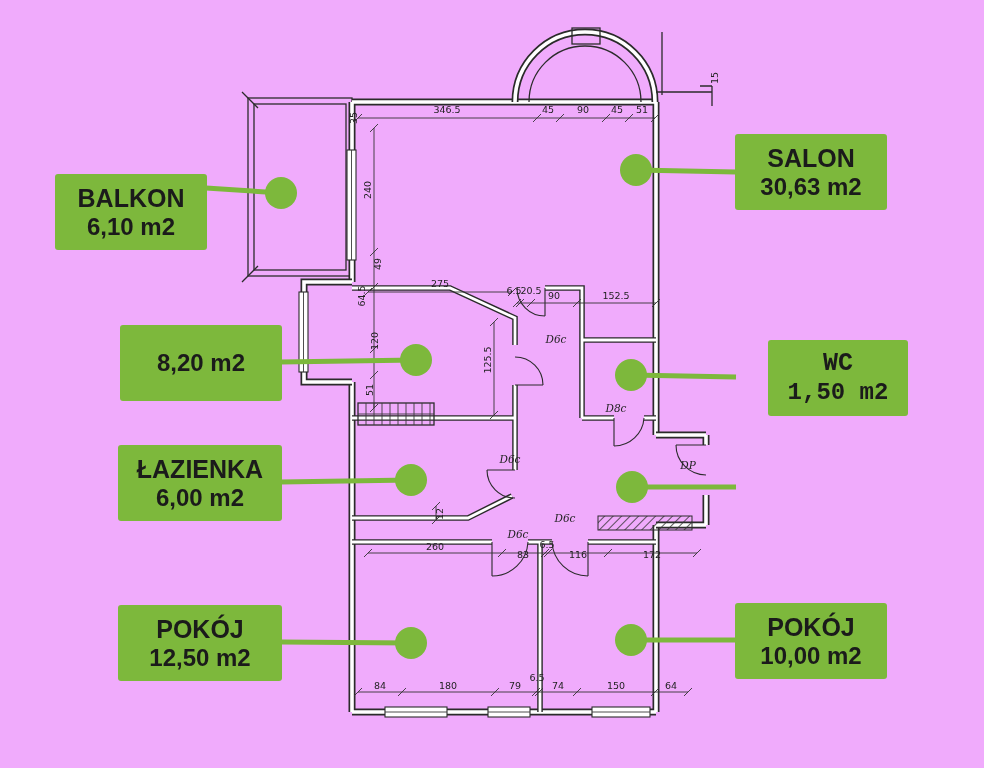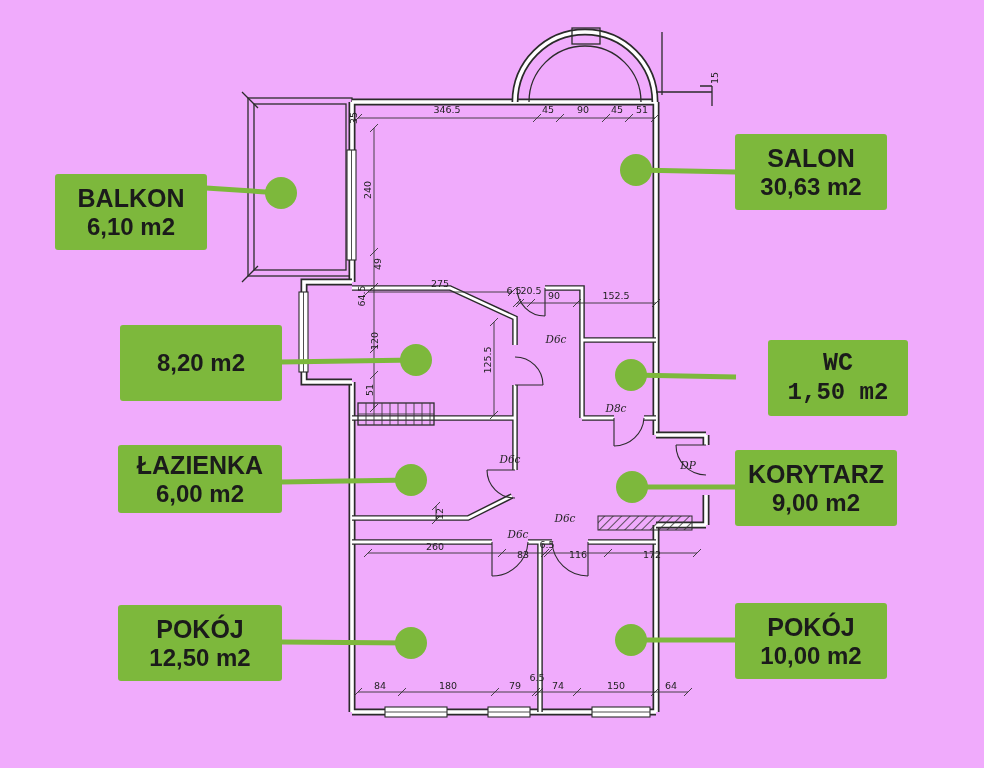--- a/index.html
+++ b/index.html
@@ -28,21 +28,21 @@
     display:flex;flex-direction:column;align-items:center;justify-content:center;
     text-align:center;font-weight:bold;border-radius:3px;line-height:1.2;
   }
   .room-name{font-size:25px;}
   .room-area{font-size:24px;}
 
   .pos-balkon  {left:55px; top:150px;width:152px;height:76px;margin-top:24px;}
   .pos-salon   {left:735px;top:134px;width:152px;height:76px;}
   .pos-kuchnia {left:120px;top:325px;width:162px;height:76px;}
   .pos-wc      {left:768px;top:340px;width:140px;height:76px;font-family:Liberation Mono, monospace;}
-  .pos-lazienka{left:118px;top:445px;width:164px;height:68px;}
+  .pos-lazienka{left:118px;top:445px;width:164px;height:76px;}
   .pos-korytarz{left:735px;top:450px;width:162px;height:76px;}
   .pos-pokoj1  {left:118px;top:605px;width:164px;height:76px;}
   .pos-pokoj2  {left:735px;top:603px;width:152px;height:76px;}
 </style>
 </head>
 <body>
 
 <div class="stage">
 
   <svg class="plan-svg" viewBox="0 0 984 768">
@@ -195,24 +195,20 @@
     <div class="room-area">8,20 m2</div>
   </div>
   <div class="label-box pos-wc">
     <div class="room-name">WC</div>
     <div class="room-area">1,50 m2</div>
   </div>
   <div class="label-box pos-lazienka">
     <div class="room-name">ŁAZIENKA</div>
     <div class="room-area">6,00 m2</div>
   </div>
-  <div class="label-box pos-korytarz">
-    <div class="room-name">KORYTARZ</div>
-    <div class="room-area">9,00 m2</div>
-  </div>
   <div class="label-box pos-pokoj1">
     <div class="room-name">POKÓJ</div>
     <div class="room-area">12,50 m2</div>
   </div>
   <div class="label-box pos-pokoj2">
     <div class="room-name">POKÓJ</div>
     <div class="room-area">10,00 m2</div>
   </div>
 
 </div>

